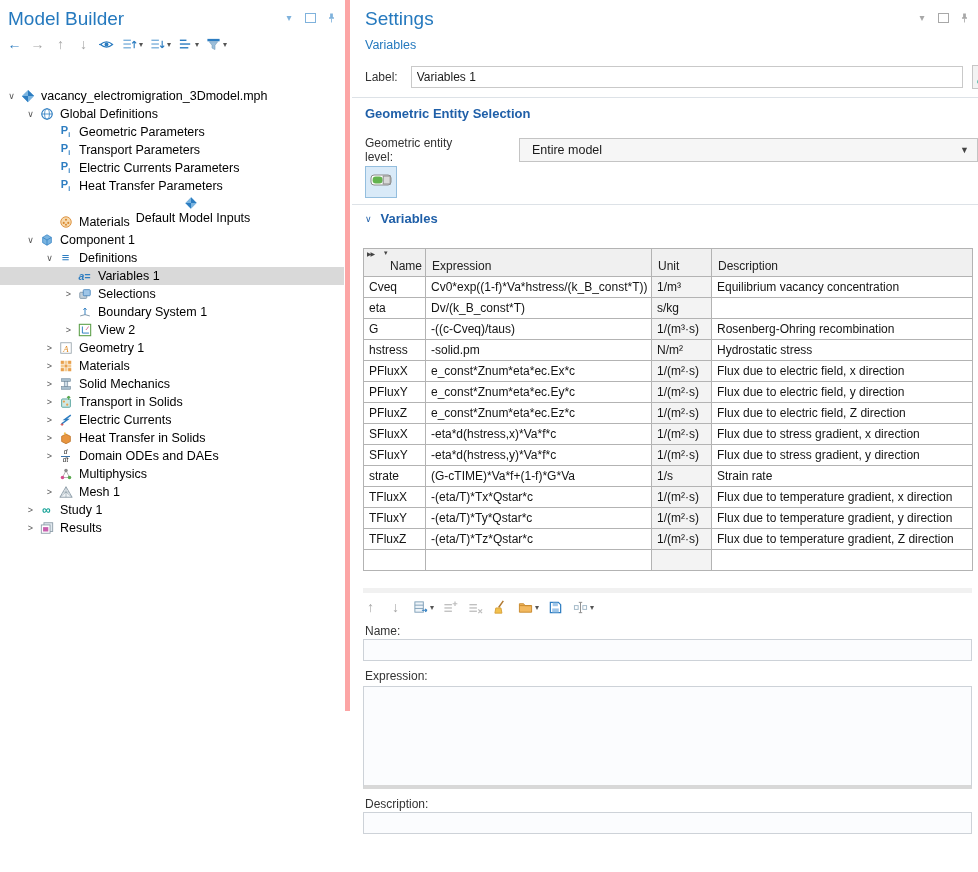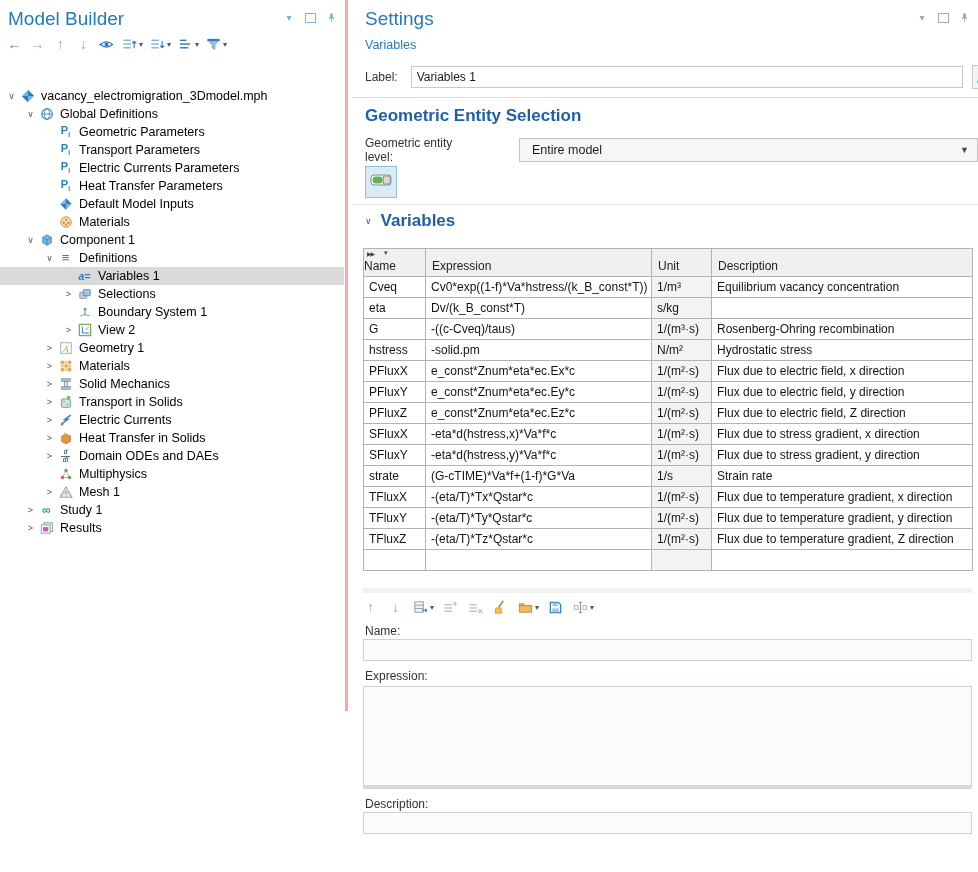--- a/index.html
+++ b/index.html
@@ -1,20 +1,20 @@
 <!DOCTYPE html>
 <html><head>
 <meta charset="utf-8">
 <style>
   html,body{margin:0;padding:0;background:#fff;}
   .app{position:relative;width:978px;height:872px;background:#fff;overflow:hidden;
        font-family:"Liberation Sans",sans-serif;color:#262626;}
   
   .mb{position:absolute;left:0;top:0;width:345px;height:711px;background:#fff;
-      border-right:3px solid #fca5a5;}
+      border-right:5px solid #fca5a5;}
   .panel-title{position:absolute;left:8px;top:8px;font-size:19px;color:#2579be;}
   .win-ctrls{position:absolute;right:8px;top:12px;display:flex;gap:9px;align-items:center;}
   .win-ctrls .wc{display:inline-flex;align-items:center;justify-content:center;width:12px;height:12px;}
   .wc-caret{font-size:10px;line-height:1;}
   .wc-box{width:9px;height:8px;border:1px solid currentColor;}
   .mb .win-ctrls{color:#7fb2dc;} .sp .win-ctrls{color:#a8a8a8;}
   .mb-toolbar{position:absolute;left:6px;top:33px;display:flex;align-items:center;gap:6px;height:22px;}
   .tool{display:inline-flex;align-items:center;justify-content:center;height:20px;min-width:17px;cursor:default;}
   .ticn{display:inline-flex;width:16px;height:16px;align-items:center;justify-content:center;}
   .ticn svg{width:15px;height:15px;}
@@ -39,36 +39,36 @@
   
   .sp{position:absolute;left:352px;top:0;width:626px;height:780px;background:#fff;}
   .sp-sub{position:absolute;left:13px;top:38px;font-size:12.5px;color:#2579be;}
   .label-row{position:absolute;left:13px;top:65px;display:flex;align-items:center;}
   .flabel{font-size:12px;color:#333;}
   .label-input{margin-left:13px;width:540px;height:18px;border:1px solid #c9c9c9;font-size:12px;
       padding:1px 5px;color:#1a1a1a;font-family:"Liberation Sans",sans-serif;outline:none;}
   .form-btn{margin-left:9px;width:22px;height:22px;border:1px solid #c6c6c6;background:#f3f3f3;
       display:inline-flex;align-items:center;justify-content:center;}
   .sep{position:absolute;left:0;right:0;height:1px;background:#dde2e7;}
-  .section-h{font-size:17px;font-weight:700;color:#1f5fa8;}
+  .section-h{font-size:13px;font-weight:700;color:#1f5fa8;}
   .ges-h{position:absolute;left:13px;top:106px;}
   .level-row{position:absolute;left:13px;top:136px;display:flex;align-items:center;}
   .combo{margin-left:43px;width:468px;height:22px;border:1px solid #c4c4c4;background:#f6f6f6;
       display:flex;align-items:center;justify-content:space-between;padding:0 8px 0 12px;font-size:12.5px;color:#1a1a1a;}
   .combo .dn{font-size:9px;color:#444;}
   .toggle-btn{position:absolute;left:13px;top:166px;width:30px;height:30px;background:#d9eaf8;
       border:1px solid #94bede;display:flex;align-items:center;justify-content:center;}
   .var-head{position:absolute;left:13px;top:211px;display:flex;align-items:center;gap:9px;}
   .vchev{font-size:9px;color:#1f5fa8;}
   
   .tblwrap{position:absolute;left:11px;top:248px;}
   table.vars{border-collapse:collapse;table-layout:fixed;width:609px;font-size:12px;border:1px solid #8f8f8f;}
   table.vars th{position:relative;height:24px;background:#f0f0f0;border:1px solid #b3b3b3;font-weight:400;
       text-align:left;vertical-align:bottom;padding:0 4px 3px 6px;color:#222;}
-  table.vars th:first-child{padding-left:0;}
+  table.vars th:first-child{padding-left:26px;}
   .sort{position:absolute;top:1px;left:3px;font-size:6px;color:#444;letter-spacing:-1px;}
   .sortcaret{position:absolute;top:0px;left:20px;font-size:7px;color:#444;}
   table.vars td{height:20px;border:1px solid #b3b3b3;padding:0 4px 0 5px;white-space:nowrap;
       overflow:hidden;color:#141414;background:#fff;}
   table.vars td.unit{background:#f3f3f3;}
   .tbl-scroll{position:absolute;left:11px;top:588px;width:609px;height:5px;background:#f1f1f1;}
   .tbl-toolbar{position:absolute;left:10px;top:596px;display:flex;align-items:center;gap:8px;height:22px;}
   
   .fl-name{position:absolute;left:13px;top:624px;}
   .in-name{position:absolute;left:11px;top:639px;width:597px;height:18px;border:1px solid #cdd2d8;
@@ -226,21 +226,21 @@
           </span>
           <span class="tlabel">Electric Currents Parameters</span>
         </div>
         <div class="trow" style="padding-left: 42px;">
           <span class="chev"></span>
           <span class="ticon">
             <span class="txt-icon" style="color:#2d7dc1;font-weight:600;font-size:11px">P<sub style="font-size:7px">i</sub></span>
           </span>
           <span class="tlabel">Heat Transfer Parameters</span>
         </div>
-        <div class="trow" style="padding-left: 42px;">
+        <div class="trow" style="padding-left: 42px; flex-direction: column;">
           <span class="chev"></span>
           <span class="ticon">
             <svg viewBox="0 0 16 16">
               <path d="M8 1.5 L14.5 8 L8 14.5 L1.5 8 Z" fill="#7ab4e0"></path>
               <path d="M8 1.5 L14.5 8 L8 8 Z" fill="#2d7dc1"></path>
               <path d="M8 14.5 L1.5 8 L8 8 Z" fill="#2d7dc1"></path>
             </svg>
           </span>
           <span class="tlabel">Default Model Inputs</span>
         </div>

